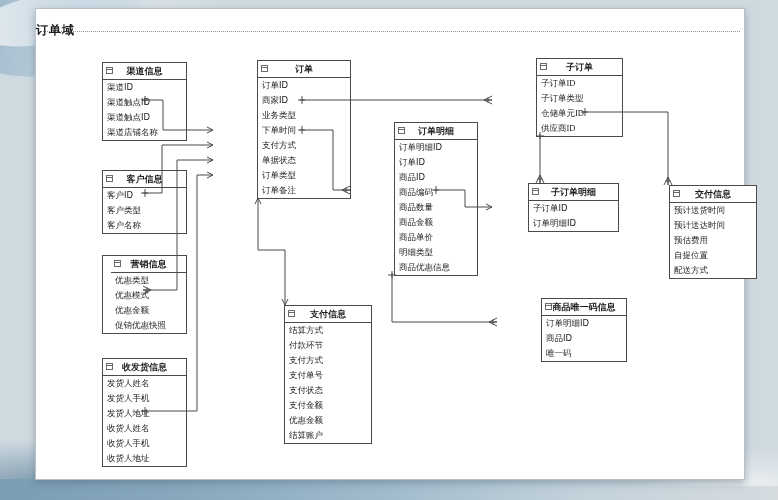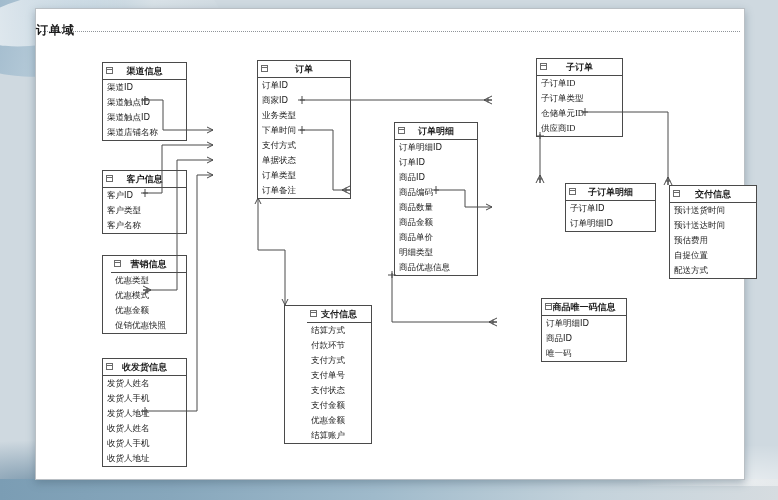--- a/index.html
+++ b/index.html
@@ -118,21 +118,21 @@
       <div class="entity-header"><span class="tbl-icon"></span><span>订单</span></div>
       <div class="entity-field">订单ID</div>
       <div class="entity-field">商家ID</div>
       <div class="entity-field">业务类型</div>
       <div class="entity-field">下单时间</div>
       <div class="entity-field">支付方式</div>
       <div class="entity-field">单据状态</div>
       <div class="entity-field">订单类型</div>
       <div class="entity-field">订单备注</div>
     </div>
-    <div class="entity" style="left: 240px; top: 305px; width: 88px; padding-left: 22px;">
+    <div class="entity" style="left: 240px; top: 305px; width: 88px;">
       <div class="entity-header"><span class="tbl-icon"></span><span>支付信息</span></div>
       <div class="entity-field">结算方式</div>
       <div class="entity-field">付款环节</div>
       <div class="entity-field">支付方式</div>
       <div class="entity-field">支付单号</div>
       <div class="entity-field">支付状态</div>
       <div class="entity-field">支付金额</div>
       <div class="entity-field">优惠金额</div>
       <div class="entity-field">结算账户</div>
     </div>
@@ -148,21 +148,21 @@
       <div class="entity-field">明细类型</div>
       <div class="entity-field">商品优惠信息</div>
     </div>
     <div class="entity" style="left: 492px; top: 58px; width: 87px; font-family: Liberation Serif, serif;">
       <div class="entity-header"><span class="tbl-icon"></span><span>子订单</span></div>
       <div class="entity-field">子订单ID</div>
       <div class="entity-field">子订单类型</div>
       <div class="entity-field">仓储单元ID</div>
       <div class="entity-field">供应商ID</div>
     </div>
-    <div class="entity" style="left: 521px; top: 183px; width: 91px;">
+    <div class="entity" style="left: 484px; top: 183px; width: 91px;">
       <div class="entity-header"><span class="tbl-icon"></span><span>子订单明细</span></div>
       <div class="entity-field">子订单ID</div>
       <div class="entity-field">订单明细ID</div>
     </div>
     <div class="entity" style="left: 497px; top: 298px; width: 86px;">
       <div class="entity-header"><span class="tbl-icon"></span><span>商品唯一码信息</span></div>
       <div class="entity-field">订单明细ID</div>
       <div class="entity-field">商品ID</div>
       <div class="entity-field">唯一码</div>
     </div>

